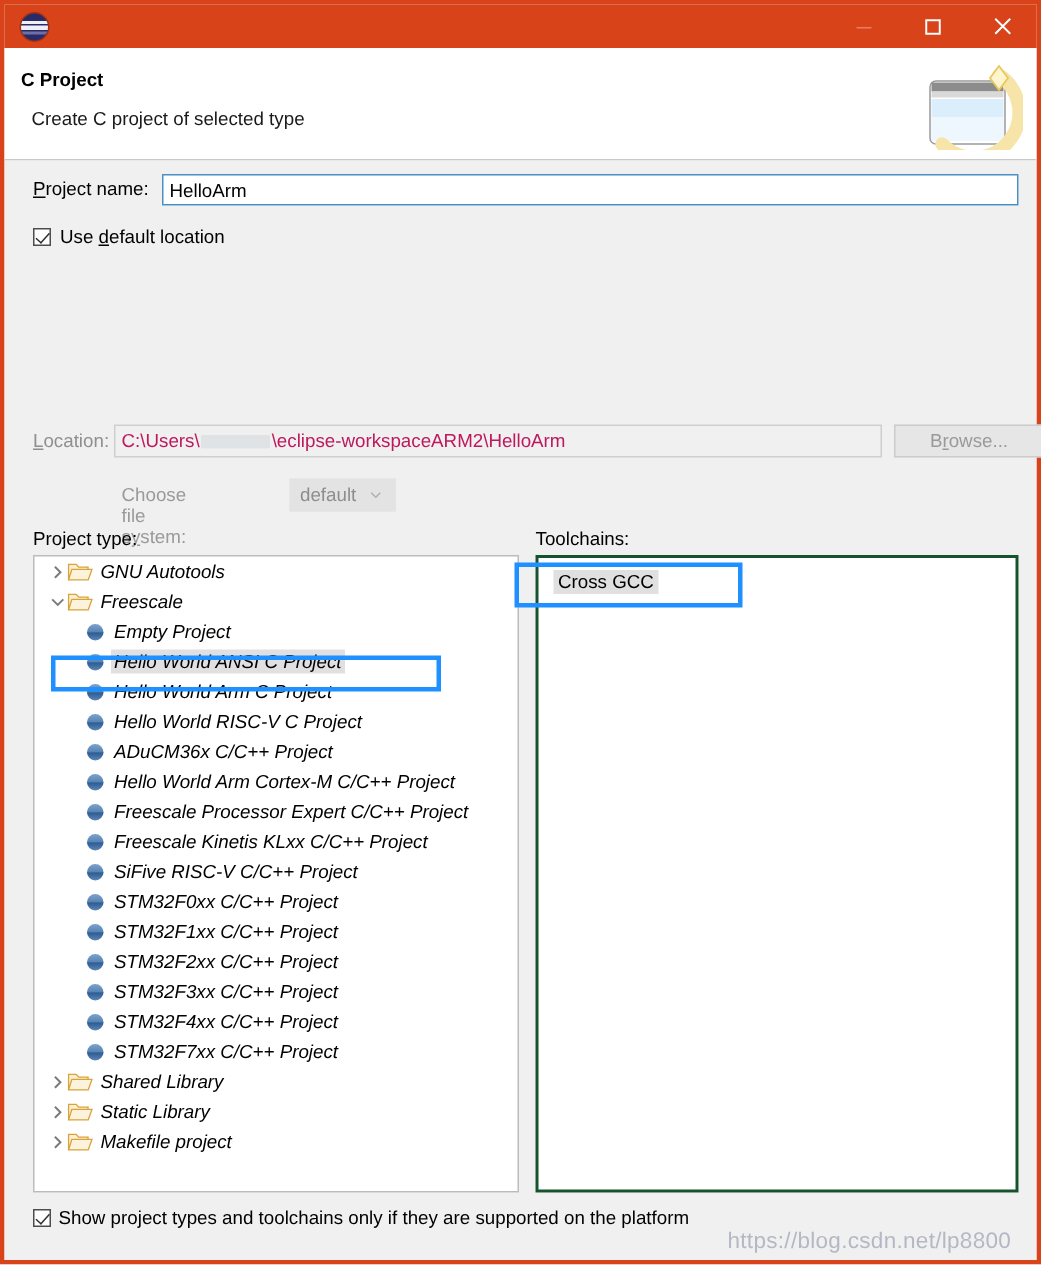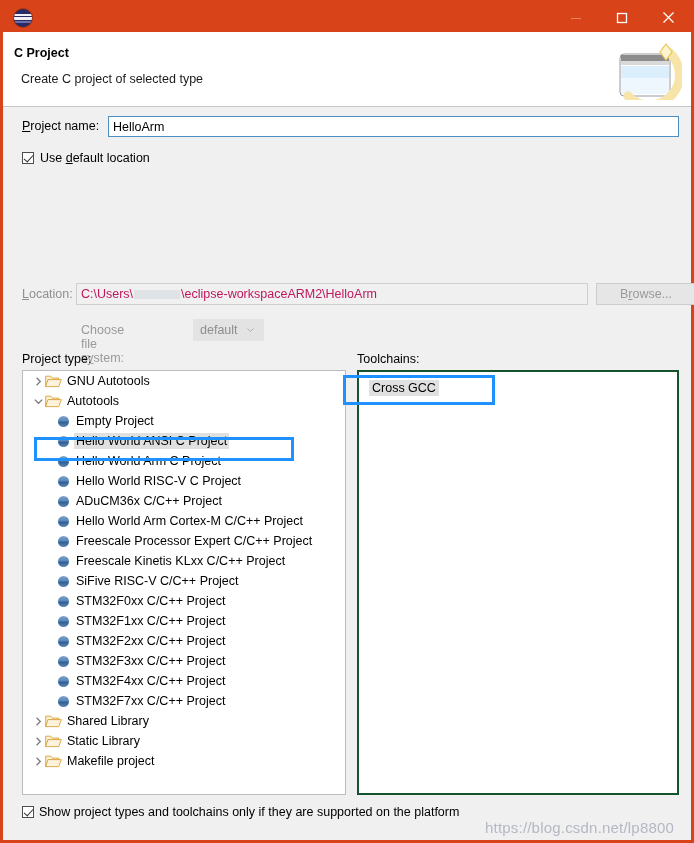--- a/index.html
+++ b/index.html
@@ -261,20 +261,21 @@
   
   #tree-panel {
     position: absolute;
     left: 19px; top: 263px;
     width: 324px;
     height: 425px;
     box-sizing: border-box;
     border: 1px solid #bcbcbc;
     background: #ffffff;
     overflow: hidden;
+    font-style: italic;
   }
   .tree-row {
     height: 20px;
     display: flex;
     align-items: center;
     font-size: 12.5px;
     white-space: nowrap;
     position: relative;
   }
   .tree-row.lvl0 { padding-left: 8px; }
@@ -458,21 +459,21 @@
         <div class="tree-row lvl0">
           <span class="twisty">
             <svg width="9" height="9" viewBox="0 0 9 9">
               <path d="M0.8 2.6 L4.5 6.3 L8.2 2.6" fill="none" stroke="#7a7a7a" stroke-width="1.3"></path>
             </svg>
           </span>
           <svg class="folder-ic" viewBox="0 0 17 14">
             <path d="M0.7 12.6 V2.2 h5.1 l1.6 1.9 h6.3 v1.7 H3.6 z" fill="#fdf0d2" stroke="#d8a33a" stroke-width="0.9"></path>
             <path d="M2.9 5.6 h13.4 l-2.5 7.0 H0.7 z" fill="#fdf3dc" stroke="#d8a33a" stroke-width="0.9"></path>
           </svg>
-          <span class="row-text">Autotools</span>
+          <span class="row-text">Freescale</span>
         </div>
         <div class="tree-row lvl1">
           <span class="sphere-ic"></span>
           <span class="row-text">Empty Project</span>
         </div>
         <div class="tree-row lvl1 selected">
           <span class="sphere-ic"></span>
           <span class="row-text">Hello World ANSI C Project</span>
         </div>
         <div class="tree-row lvl1">

